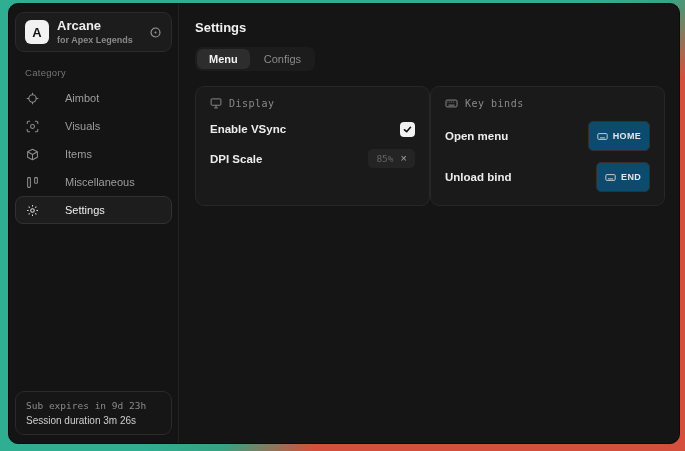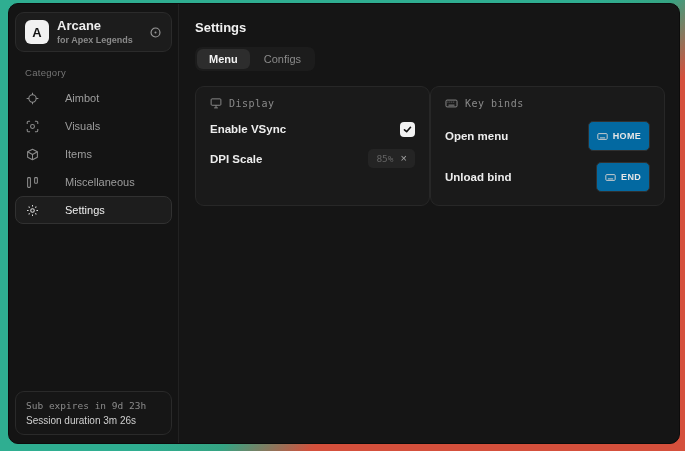--- a/index.html
+++ b/index.html
@@ -70,21 +70,21 @@
     width:15px; height:15px; background:#f2f2f2; border-radius:4px;
     display:flex; align-items:center; justify-content:center; cursor:default;
   }
   .dpi-input {
     display:flex; align-items:center; gap:7px; background:#242424; border-radius:5px;
     padding:2px 8px; height:19px; cursor:text;
   }
   .dpi-value { font-family:"DejaVu Sans Mono","Liberation Mono",monospace; font-size:9.5px; color:#646464; }
   .dpi-clear { font-size:11px; color:#a5a5a5; line-height:1; cursor:default; }
   .keybind {
-    display:flex; align-items:center; gap:5px; background:#0369a1; border:1px solid #303030;
+    display:flex; align-items:center; gap:5px; background:#0c4a6e; border:1px solid #303030;
     border-radius:5px; padding:14px 8px; height:18px; color:#e6e6e6; cursor:default;
   }
   .keybind .ic { display:flex; color:#cfcfcf; }
   .keybind-label { font-size:9px; font-weight:bold; letter-spacing:.3px; }
   svg { display:block; }
 </style>
 </head>
 <body>
 
 <div class="window">

